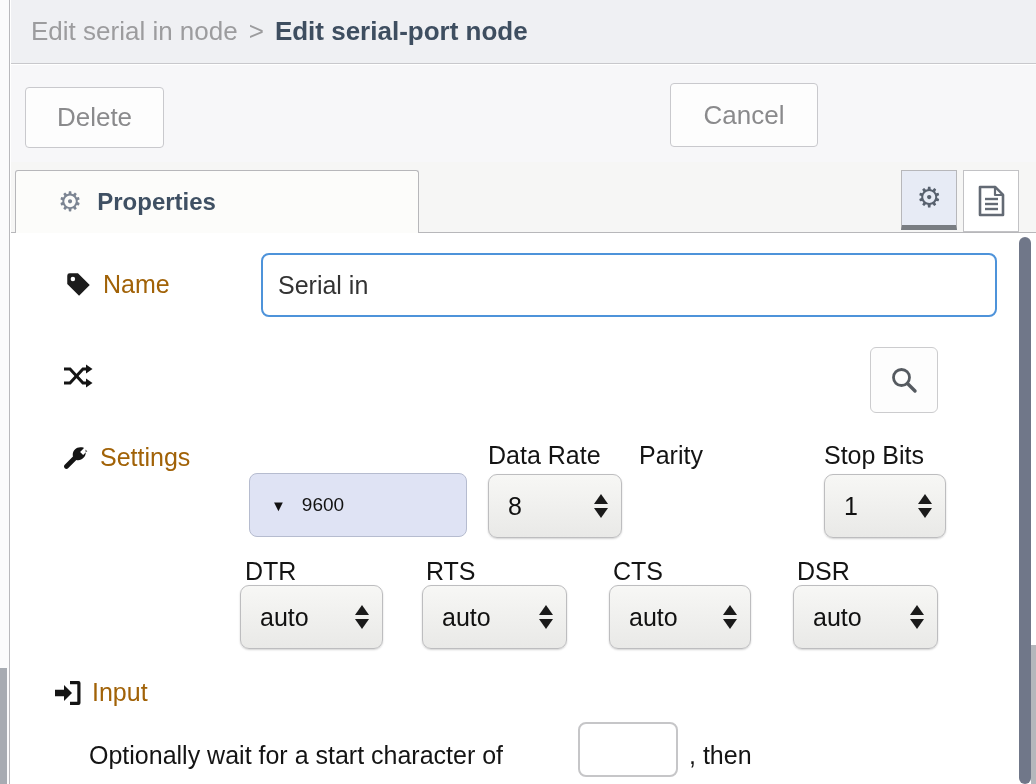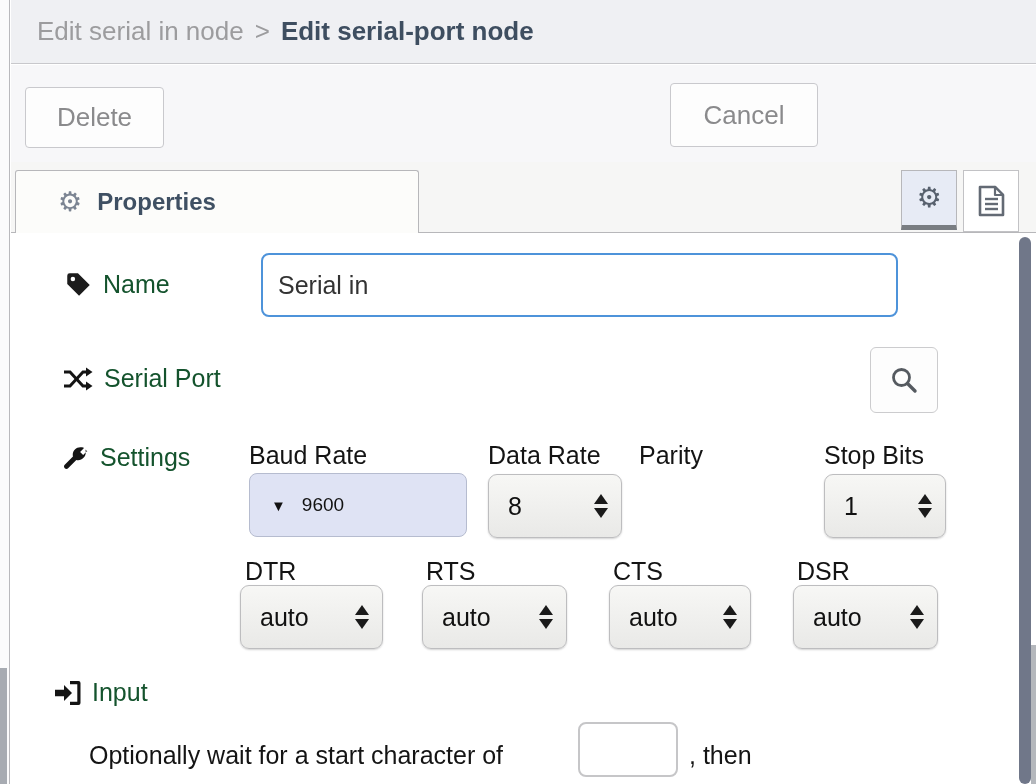--- a/index.html
+++ b/index.html
@@ -13,21 +13,21 @@
   .left-gutter { position:absolute; left:0; top:0; width:10px; height:784px;
     background:#fbfbfc; border-right:1px solid #b9b9bd; }
   .left-bottom-strip { position:absolute; left:0; top:668px; width:7px; height:116px;
     background:#a7abb2; }
   .right-bottom-strip { position:absolute; left:1031px; top:645px; width:5px; height:139px;
     background:#b4b7bc; }
 
   
   .hdr { position:absolute; left:11px; top:0; width:1025px; height:64px;
     background:#eff0f3; border-bottom:1px solid #c8c8cc;
-    display:flex; align-items:center; padding-left:26px; font-size:26px; }
+    display:flex; align-items:center; padding-left:20px; font-size:26px; }
   .bc-parent { color:#9c9c9e; cursor:pointer; }
   .bc-sep { color:#9c9c9e; margin:0 11px; }
   .bc-current { color:#3e4e60; font-weight:bold; }
 
   
   .toolbar { position:absolute; left:11px; top:65px; width:1025px; height:97px; background:#f7f7f9; }
   .btn { position:absolute; display:flex; align-items:center; justify-content:center;
     font-size:26px; border-radius:4px; cursor:pointer; }
   .btn-plain { background:#fdfdfd; border:1px solid #c9c9cd; color:#8a8a8c; }
   .btn-delete { left:14px; top:22px; width:139px; height:61px; }
@@ -47,27 +47,27 @@
   .mini-btn { position:absolute; top:8px; width:56px; display:flex; align-items:center;
     justify-content:center; cursor:pointer; z-index:2; }
   .gear-btn { left:890px; height:60px; background:#e7ebf5; border:1px solid #b7b7ba;
     border-bottom:5px solid #797d82; }
   .gear-btn .glyph { color:#58616e; font-size:28px; line-height:1; }
   .file-btn { left:952px; height:62px; background:#ffffff; border:1px solid #c2c2c5; }
 
   
   .form { position:absolute; left:11px; top:233px; width:1025px; height:551px; background:#ffffff; }
   .flabel { position:absolute; display:flex; align-items:center; gap:11px;
-    font-size:25px; color:#14532d; }
+    font-size:25px; color:#a16207; }
   .icon-svg { display:block; }
 
   .txt-input { position:absolute; font-size:25px; color:#333; border-radius:8px;
     padding-left:15px; outline:none; background:#fff;
     font-family:"Liberation Sans","DejaVu Sans",sans-serif; }
-  .name-input { left:250px; top:20px; width:637px; height:64px; border:2px solid #4e93da; }
+  .name-input { left:250px; top:20px; width:736px; height:64px; border:2px solid #4e93da; }
   .serial-input { left:250px; top:115px; width:602px; height:64px; border:2px solid #c4706a; }
   .serial-input::placeholder { color:#a9a9ab; opacity:1; }
   .search-btn { position:absolute; left:859px; top:114px; width:68px; height:66px;
     background:#fdfdfd; border:1px solid #ccccce; border-radius:6px;
     display:flex; align-items:center; justify-content:center; cursor:pointer; }
 
   .col-hdr { position:absolute; font-size:25px; color:#141414; top:208px; }
   .col-hdr2 { position:absolute; font-size:25px; color:#141414; top:324px; }
 
   .baud-select { position:absolute; left:238px; top:240px; width:218px; height:64px;
@@ -152,37 +152,35 @@
     </div>
     <input class="txt-input name-input" type="text" value="Serial in" style="">
 
     <div class="flabel" style="left:52px; top:131px;">
       <svg class="icon-svg" width="30" height="24" viewBox="0 0 30 24">
         <path d="M1 19 h6 L20 5 h4" fill="none" stroke="#141414" stroke-width="3"></path>
         <path d="M1 5 h6 L20 19 h4" fill="none" stroke="#141414" stroke-width="3"></path>
         <path d="M23 0.5 L29.5 5 L23 9.5 Z" fill="#141414"></path>
         <path d="M23 14.5 L29.5 19 L23 23.5 Z" fill="#141414"></path>
       </svg>
-      <span>Serial Port</span>
     </div>
     <div class="search-btn">
       <svg class="icon-svg" width="28" height="28" viewBox="0 0 28 28">
         <circle cx="11.5" cy="11.5" r="8" fill="none" stroke="#555a60" stroke-width="2.8"></circle>
         <line x1="17.5" y1="17.5" x2="25" y2="25" stroke="#555a60" stroke-width="3.4" stroke-linecap="round"></line>
       </svg>
     </div>
 
     <div class="flabel" style="left:52px; top:210px;">
       <svg class="icon-svg" width="26" height="26" viewBox="0 0 24 24">
         <path d="M22.7 6.2c-.1-.4-.6-.5-.9-.2l-3.2 3.2-2.8-2.8 3.2-3.2c.3-.3.2-.8-.2-.9C17.9 2.1 16.9 2 16 2c-3.9 0-7 3.1-7 7 0 .6.1 1.2.2 1.7L1.6 18.3c-.9.9-.9 2.3 0 3.1.9.9 2.3.9 3.1 0l7.6-7.6c.5.1 1.1.2 1.7.2 3.9 0 7-3.1 7-7 0-.9-.1-1.9-.3-2.8z" fill="#141414"></path>
       </svg>
       <span>Settings</span>
     </div>
 
-    <div class="col-hdr" style="left:238px;">Baud Rate</div>
     <div class="col-hdr" style="left:477px;">Data Rate</div>
     <div class="col-hdr" style="left:628px;">Parity</div>
     <div class="col-hdr" style="left:813px;">Stop Bits</div>
 
     <div class="baud-select">
       <span class="baud-caret">▼</span>
       <span class="baud-value">9600</span>
     </div>
 
     <div class="mselect sel-databits">

